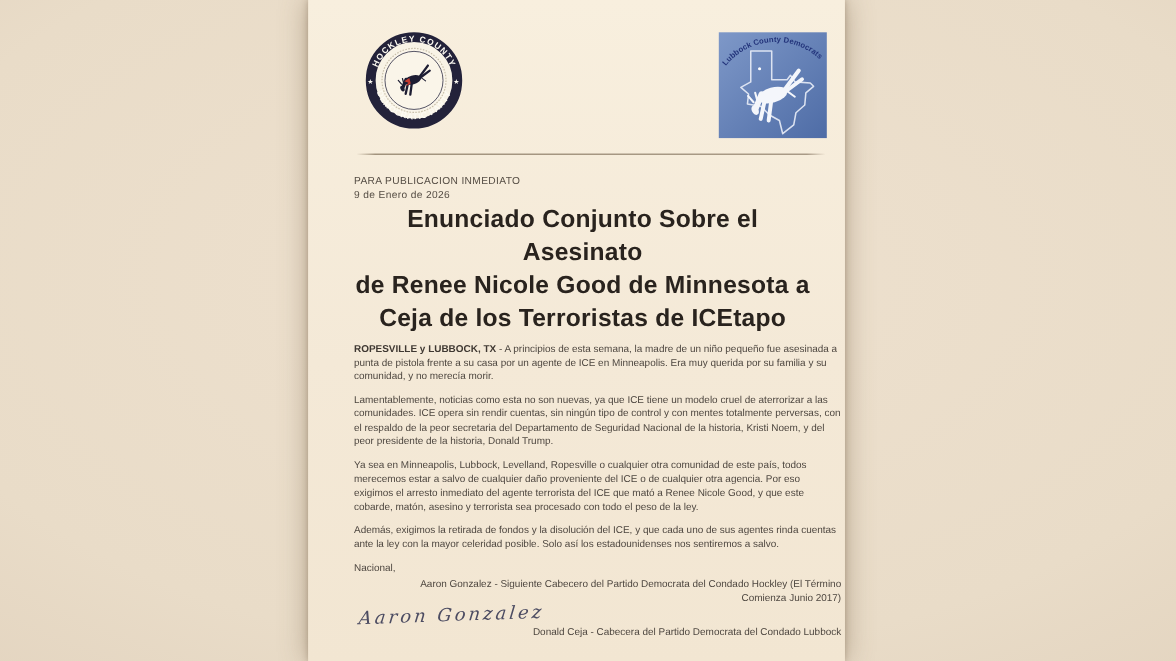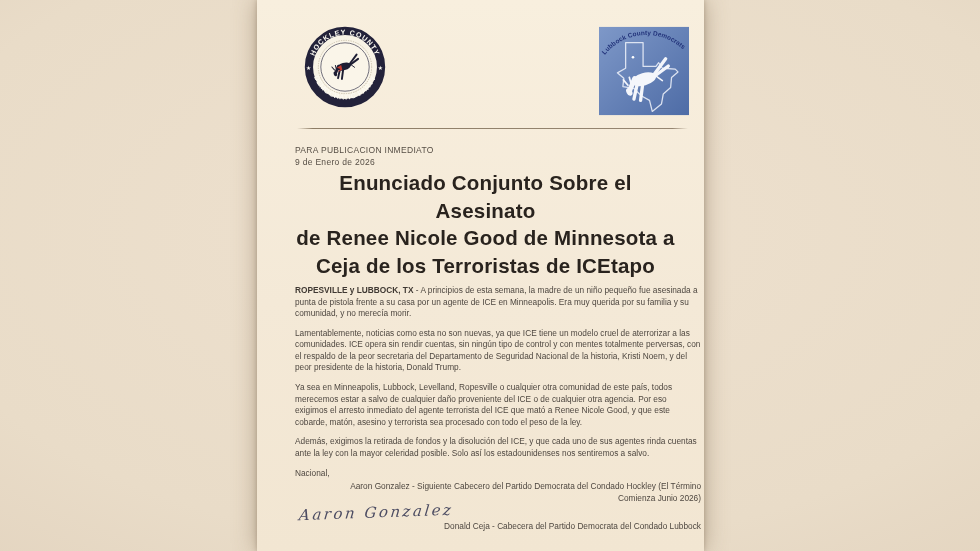--- a/index.html
+++ b/index.html
@@ -113,20 +113,20 @@
 
   <div class="body-text">
     <p class="para"><span class="lead">ROPESVILLE y LUBBOCK, TX</span><span> - A principios de esta semana, la madre de un niño pequeño fue asesinada a punta de pistola frente a su casa por un agente de ICE en Minneapolis. Era muy querida por su familia y su comunidad, y no merecía morir.</span></p>
     <p class="para">Lamentablemente, noticias como esta no son nuevas, ya que ICE tiene un modelo cruel de aterrorizar a las comunidades. ICE opera sin rendir cuentas, sin ningún tipo de control y con mentes totalmente perversas, con el respaldo de la peor secretaria del Departamento de Seguridad Nacional de la historia, Kristi Noem, y del peor presidente de la historia, Donald Trump.</p>
     <p class="para">Ya sea en Minneapolis, Lubbock, Levelland, Ropesville o cualquier otra comunidad de este país, todos merecemos estar a salvo de cualquier daño proveniente del ICE o de cualquier otra agencia. Por eso exigimos el arresto inmediato del agente terrorista del ICE que mató a Renee Nicole Good, y que este cobarde, matón, asesino y terrorista sea procesado con todo el peso de la ley.</p>
     <p class="para">Además, exigimos la retirada de fondos y la disolución del ICE, y que cada uno de sus agentes rinda cuentas ante la ley con la mayor celeridad posible. Solo así los estadounidenses nos sentiremos a salvo.</p>
 
     <div class="firmado">Nacional,</div>
     <div class="signer">
       <div>Aaron Gonzalez - Siguiente Cabecero del Partido Democrata del Condado Hockley (El Término</div>
-      <div>Comienza Junio 2026)</div>
+      <div>Comienza Junio 2017)</div>
     </div>
     <div class="sig-ink">Aaron Gonzalez</div>
     <div class="signer">Donald Ceja - Cabecera del Partido Democrata del Condado Lubbock</div>
 
   </div>
 
 </div>
 
 </body></html>

